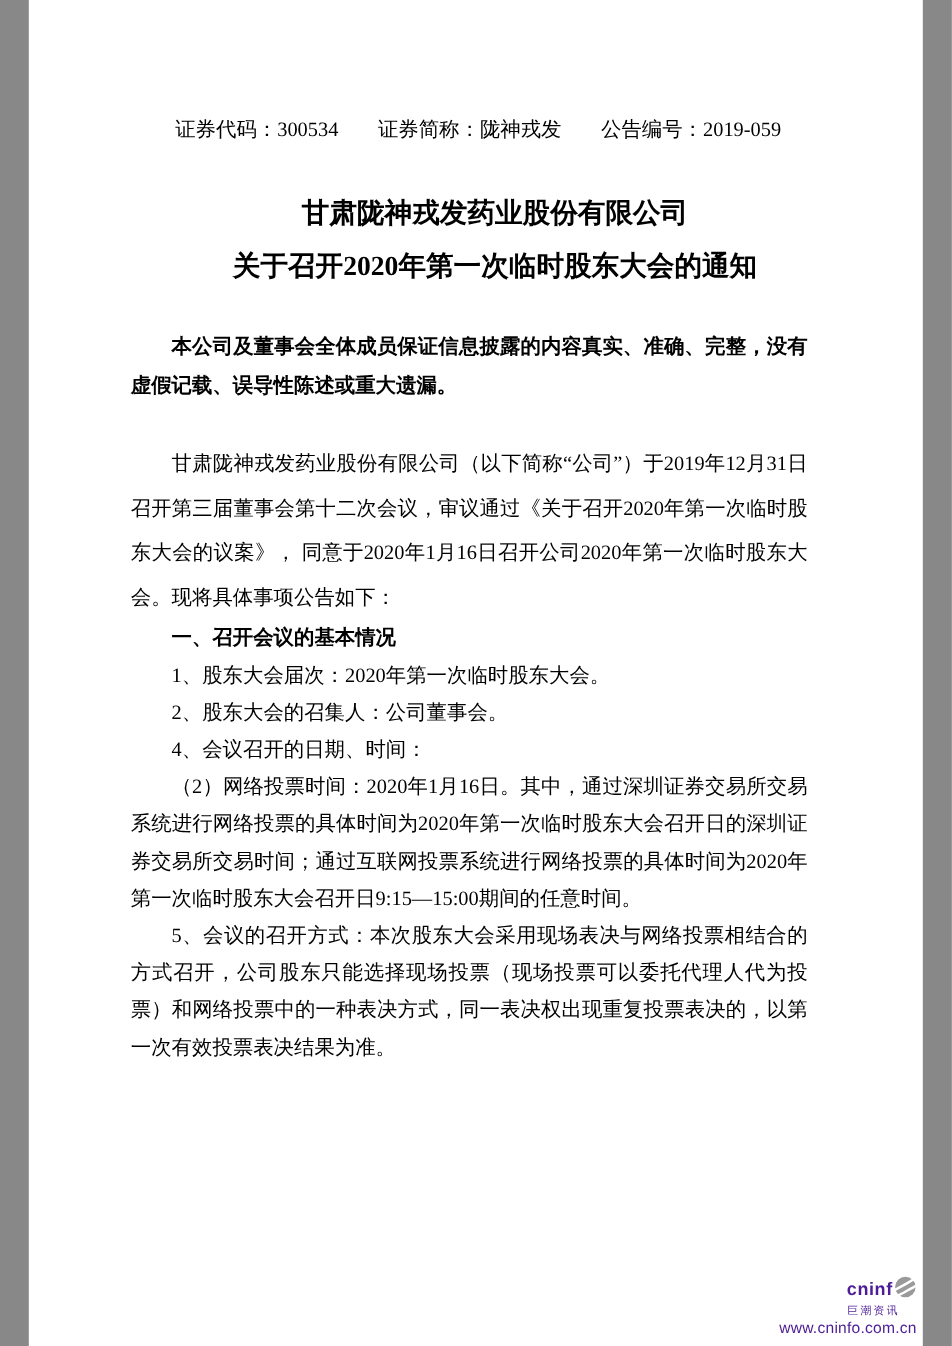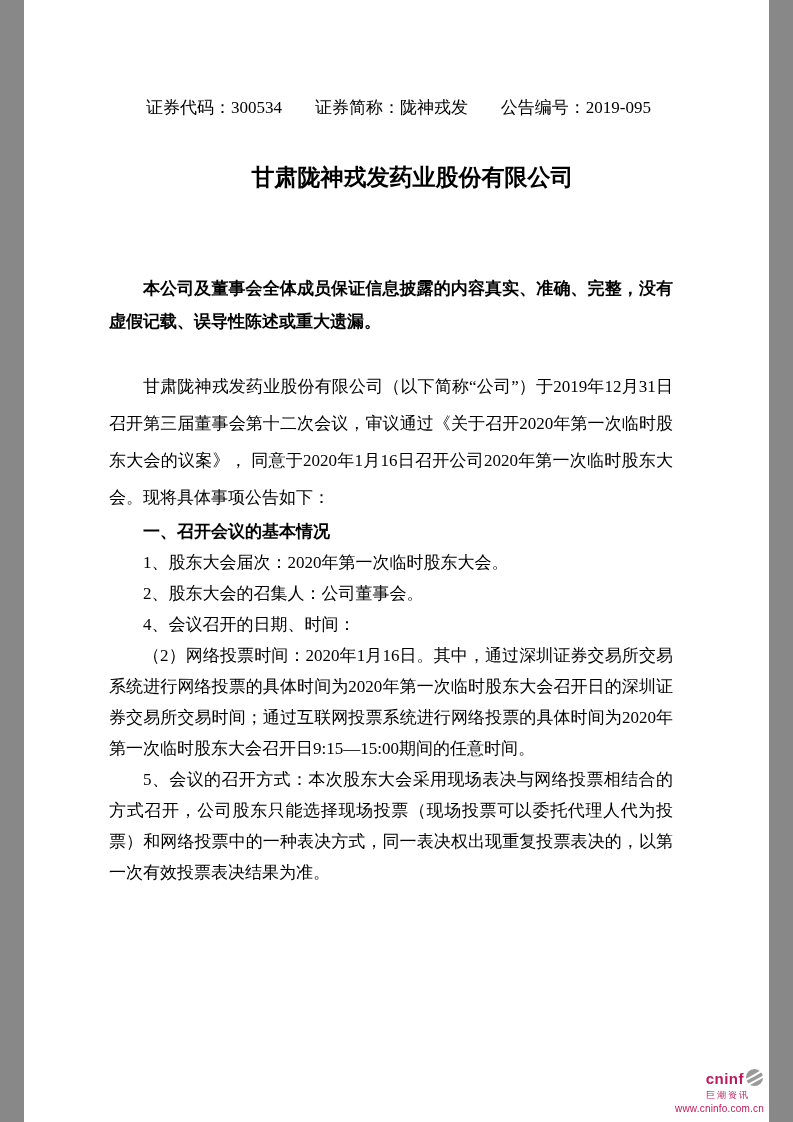--- a/index.html
+++ b/index.html
@@ -81,54 +81,55 @@
     font-size: 15px;
     letter-spacing: 0.5px;
   }
   .cninfo-cn {
     font-size: 9px;
     letter-spacing: 2px;
     margin-top: 1px;
     margin-right: 14px;
   }
   .cninfo-url {
-    font-size: 10px;
+    font-size: 13px;
     margin-top: 2px;
     letter-spacing: 0.2px;
   }
   .swirl { display: inline-block; vertical-align: middle; }
 </style>
 </head>
 <body>
 
 <div class="page">
 
   <div class="doc-header">
     <span>证券代码：300534</span>
     <span>证券简称：陇神戎发</span>
-    <span>公告编号：2019-095</span>
+    <span>公告编号：2019-059</span>
   </div>
 
   <div class="title-block">
     <div class="title-line">甘肃陇神戎发药业股份有限公司</div>
+    <div class="title-line">关于召开2020年第一次临时股东大会的通知</div>
   </div>
 
   <div class="disclaimer">本公司及董事会全体成员保证信息披露的内容真实、准确、完整，没有虚假记载、误导性陈述或重大遗漏。</div>
 
   <div class="body-text">
       <p class="lead">甘肃陇神戎发药业股份有限公司（以下简称“公司”）于2019年12月31日召开第三届董事会第十二次会议，审议通过《关于召开2020年第一次临时股东大会的议案》， 同意于2020年1月16日召开公司2020年第一次临时股东大会。现将具体事项公告如下：</p>
       <p class="bold">一、召开会议的基本情况</p>
       <p>1、股东大会届次：2020年第一次临时股东大会。</p>
       <p>2、股东大会的召集人：公司董事会。</p>
       <p>4、会议召开的日期、时间：</p>
       <p>（2）网络投票时间：2020年1月16日。其中，通过深圳证券交易所交易系统进行网络投票的具体时间为2020年第一次临时股东大会召开日的深圳证券交易所交易时间；通过互联网投票系统进行网络投票的具体时间为2020年第一次临时股东大会召开日9:15—15:00期间的任意时间。</p>
       <p>5、会议的召开方式：本次股东大会采用现场表决与网络投票相结合的方式召开，公司股东只能选择现场投票（现场投票可以委托代理人代为投票）和网络投票中的一种表决方式，同一表决权出现重复投票表决的，以第一次有效投票表决结果为准。</p>
     </div>
 
-  <div class="cninfo-footer" style="color:#be185d;">
+  <div class="cninfo-footer" style="color:#4c1d95;">
     <div class="cninfo-brand-row">
       <span class="cninfo-brand">cninf</span>
       <span class="swirl">
         <svg width="19" height="19" viewBox="0 0 20 20">
           <circle cx="10" cy="10" r="9" fill="#9a9a9a"></circle>
           <path d="M0 13 C 6 10, 12 7, 21 1" stroke="#ffffff" stroke-width="2.2" fill="none"></path>
           <path d="M1 19 C 8 15, 14 12, 21 8" stroke="#ffffff" stroke-width="2.2" fill="none"></path>
         </svg>
       </span>
     </div>

